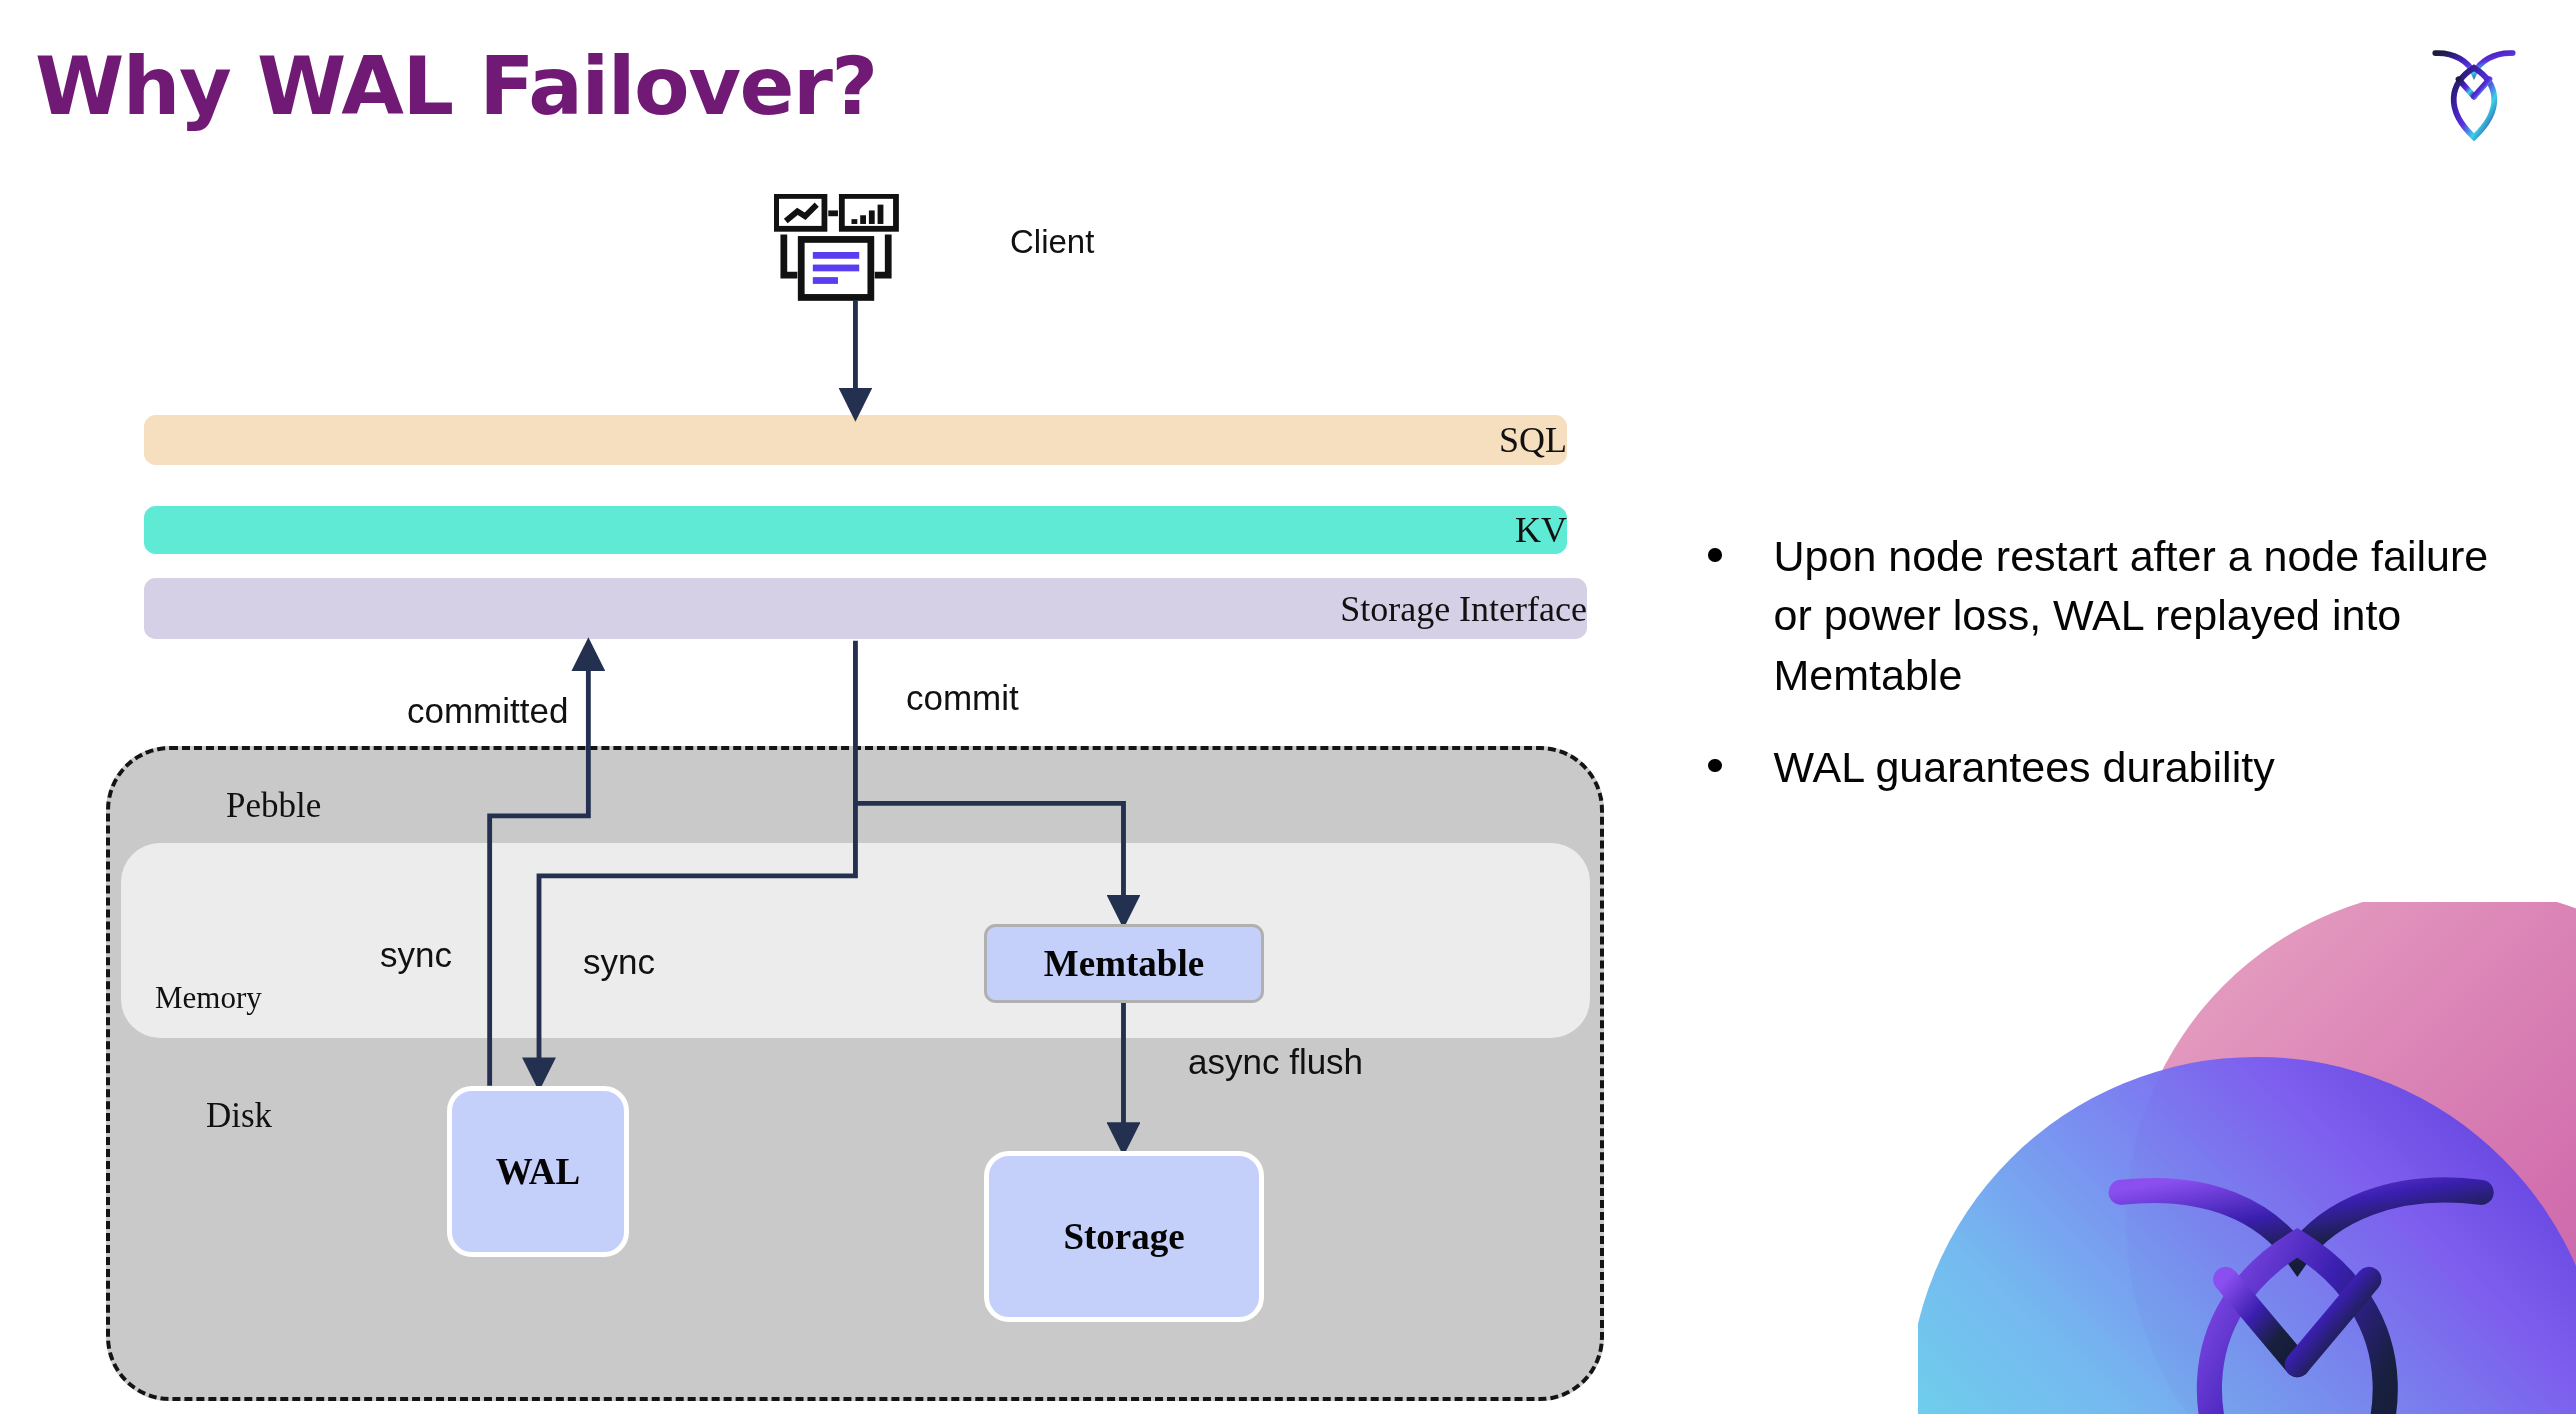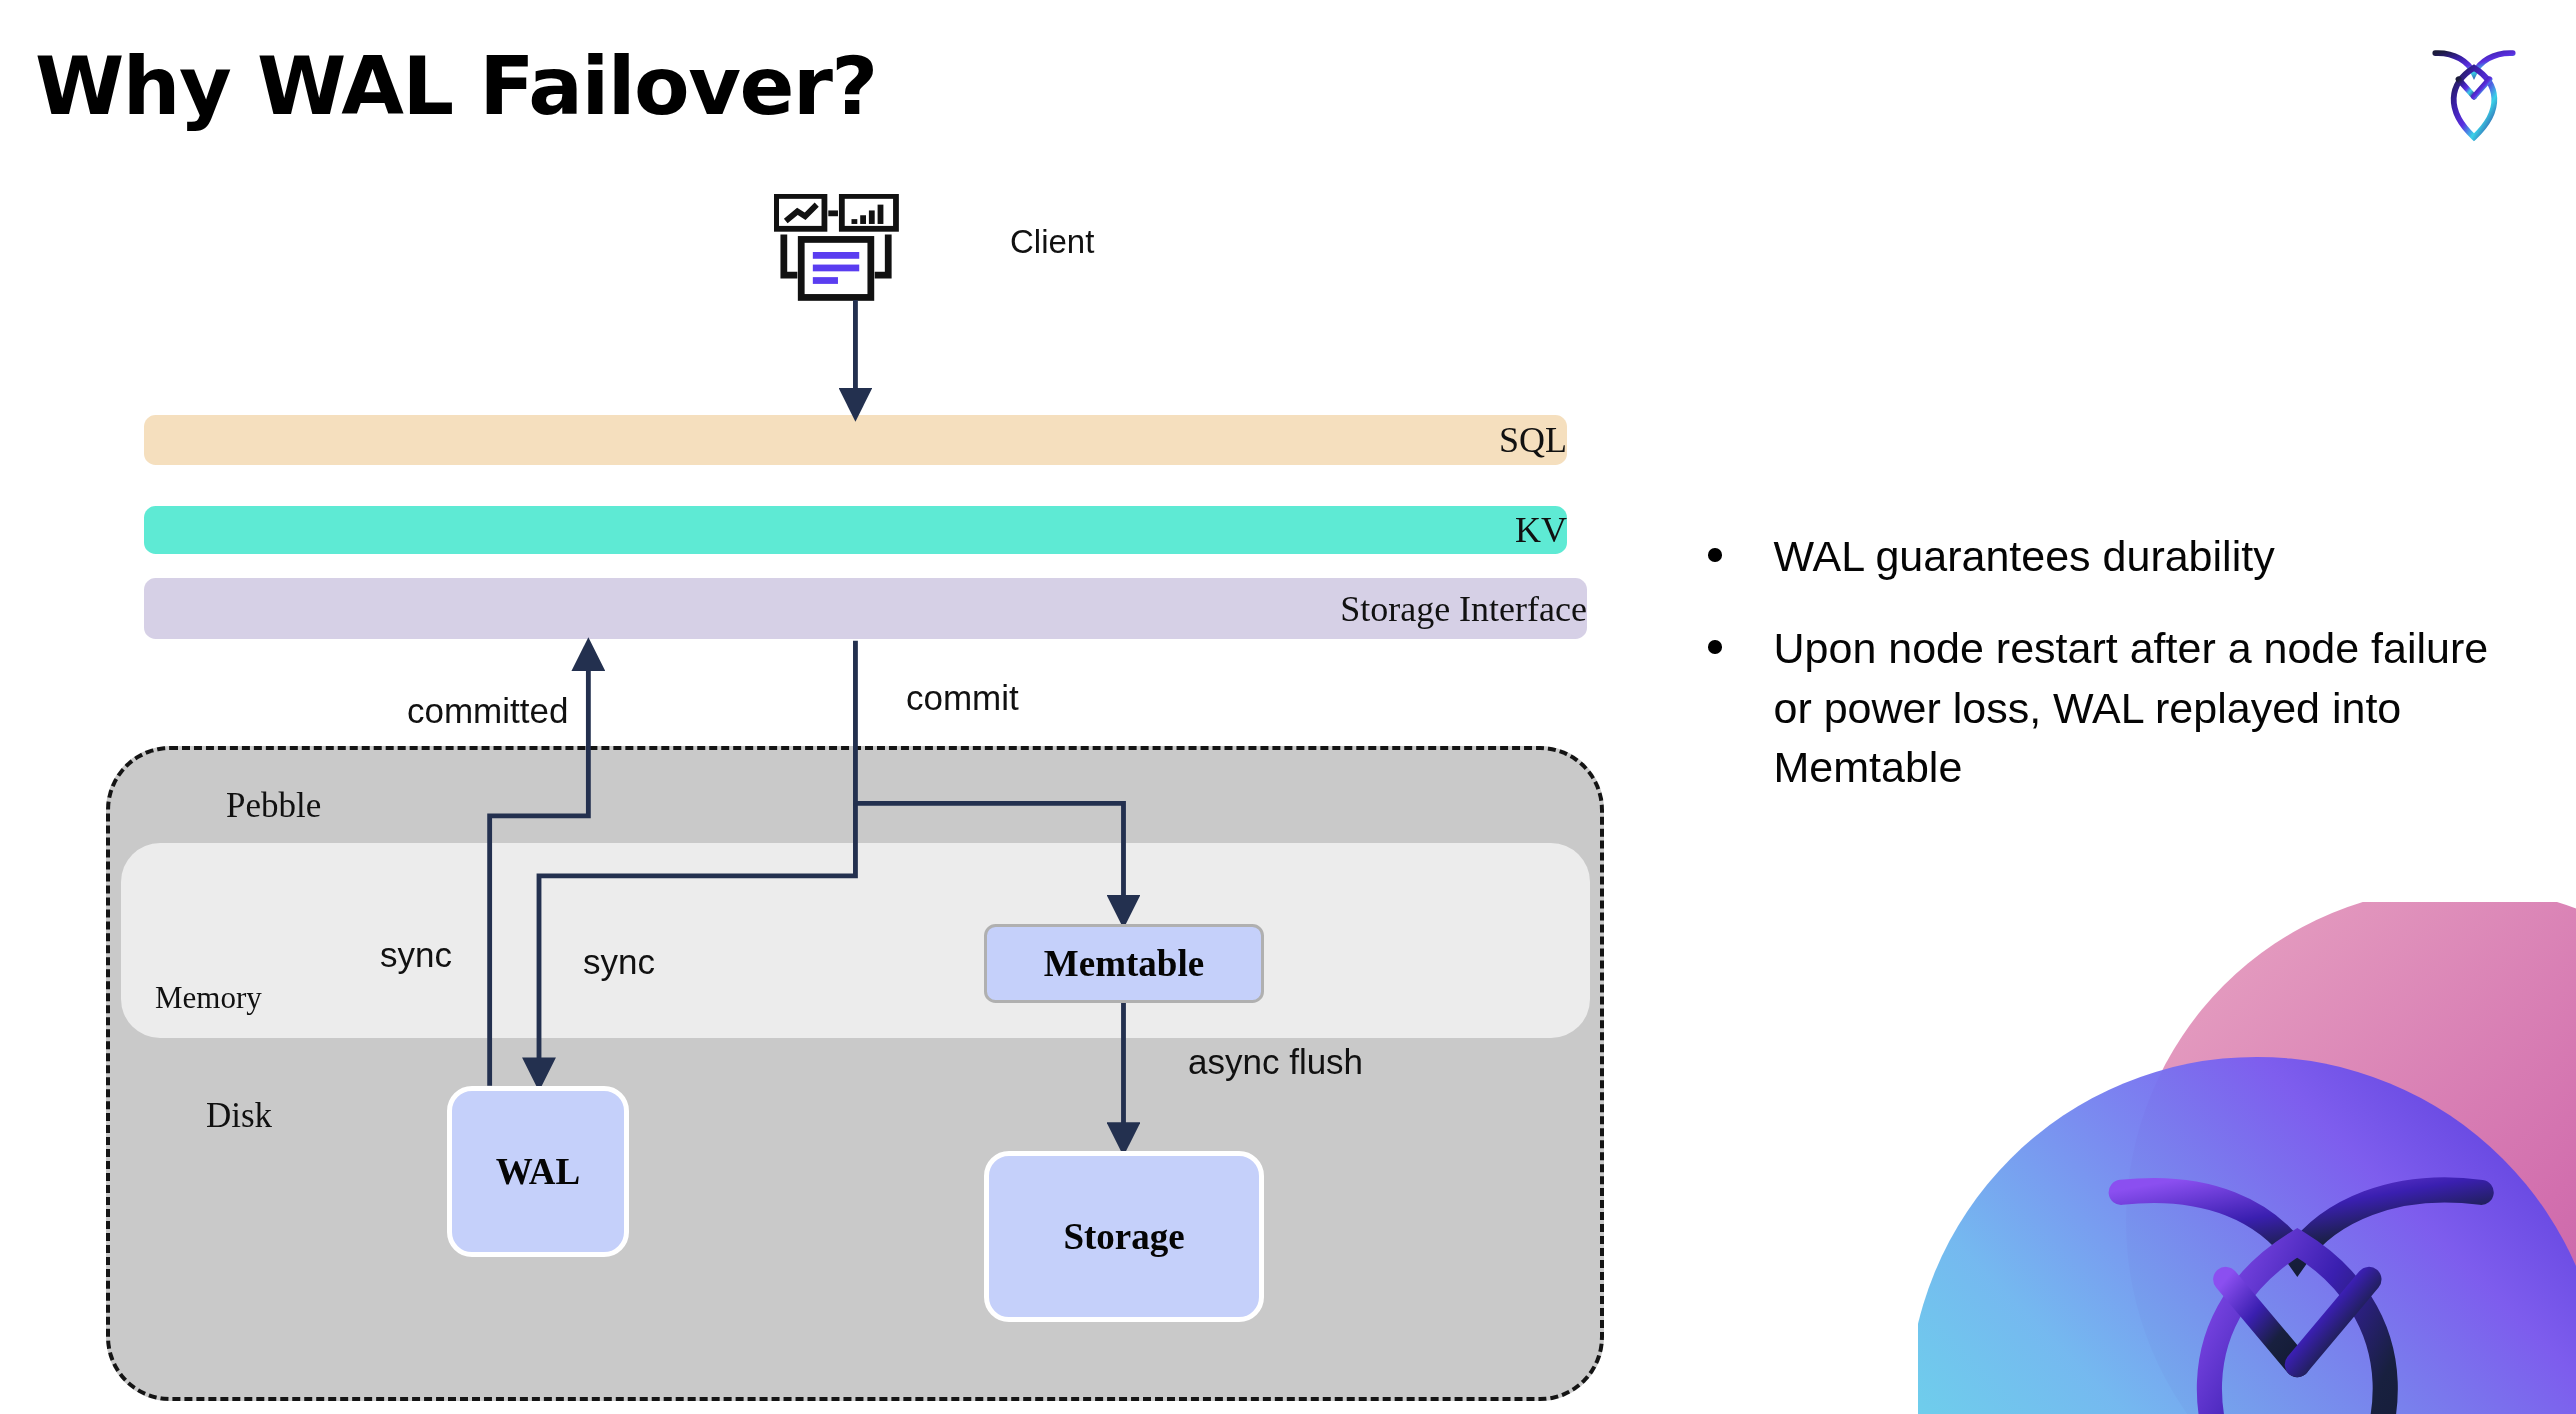--- a/index.html
+++ b/index.html
@@ -17,21 +17,21 @@
 
   
   #slide-title {
     position: absolute;
     left: 35px;
     top: 39px;
     font-family: "DejaVu Sans", sans-serif;
     font-weight: 700;
     font-size: 81px;
     letter-spacing: -1.5px;
-    color: #000000;
+    color: #701a75;
     white-space: nowrap;
   }
 
   
   #brand-logo {
     position: absolute;
     left: 2416px;
     top: 29px;
     width: 116px;
     height: 116px;
@@ -345,20 +345,20 @@
 
 <div class="edge-label" id="label-committed">committed</div>
 <div class="edge-label" id="label-commit">commit</div>
 <div class="edge-label" id="label-sync-1">sync</div>
 <div class="edge-label" id="label-sync-2">sync</div>
 <div class="edge-label" id="label-async">async flush</div>
 
 <div id="bullet-list">
   <div class="bullet-row">
     <span class="bullet-dot"></span>
-    <span class="bullet-text">WAL guarantees durability</span>
+    <span class="bullet-text">Upon node restart after a node failure or power loss, WAL replayed into Memtable</span>
   </div>
   <div class="bullet-row">
     <span class="bullet-dot"></span>
-    <span class="bullet-text">Upon node restart after a node failure or power loss, WAL replayed into Memtable</span>
+    <span class="bullet-text">WAL guarantees durability</span>
   </div>
 </div>
 
 
 </body></html>

